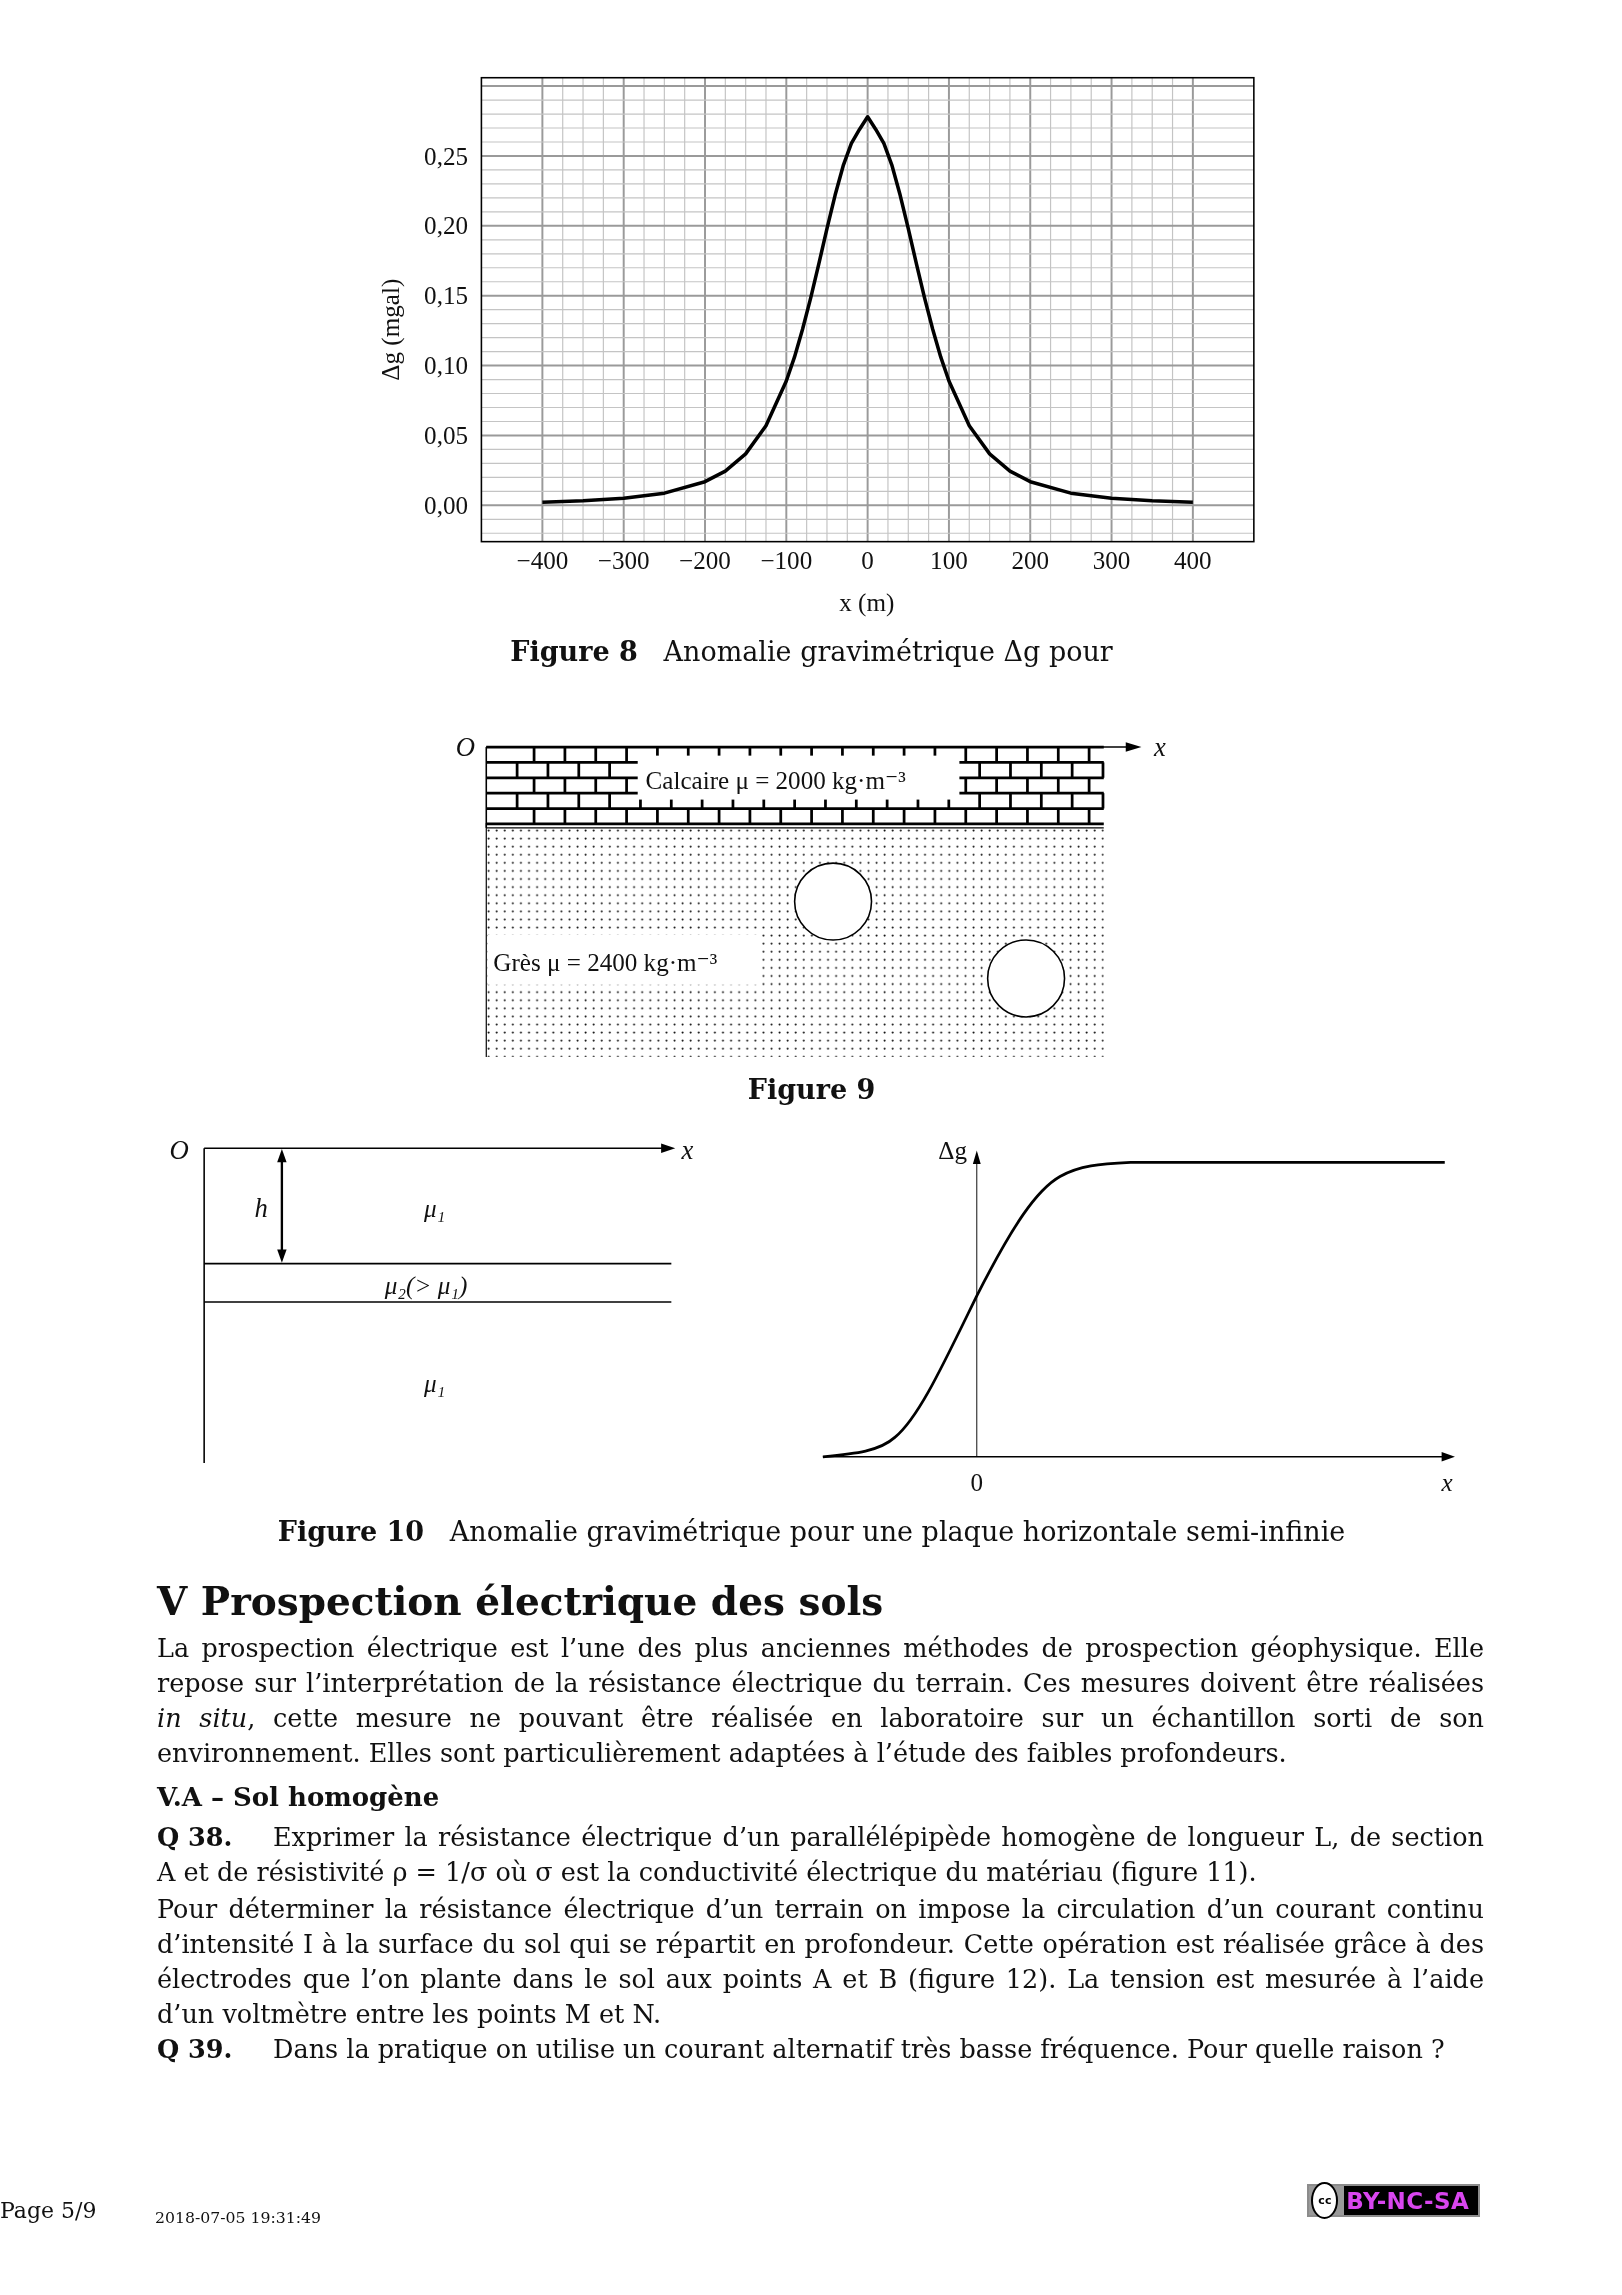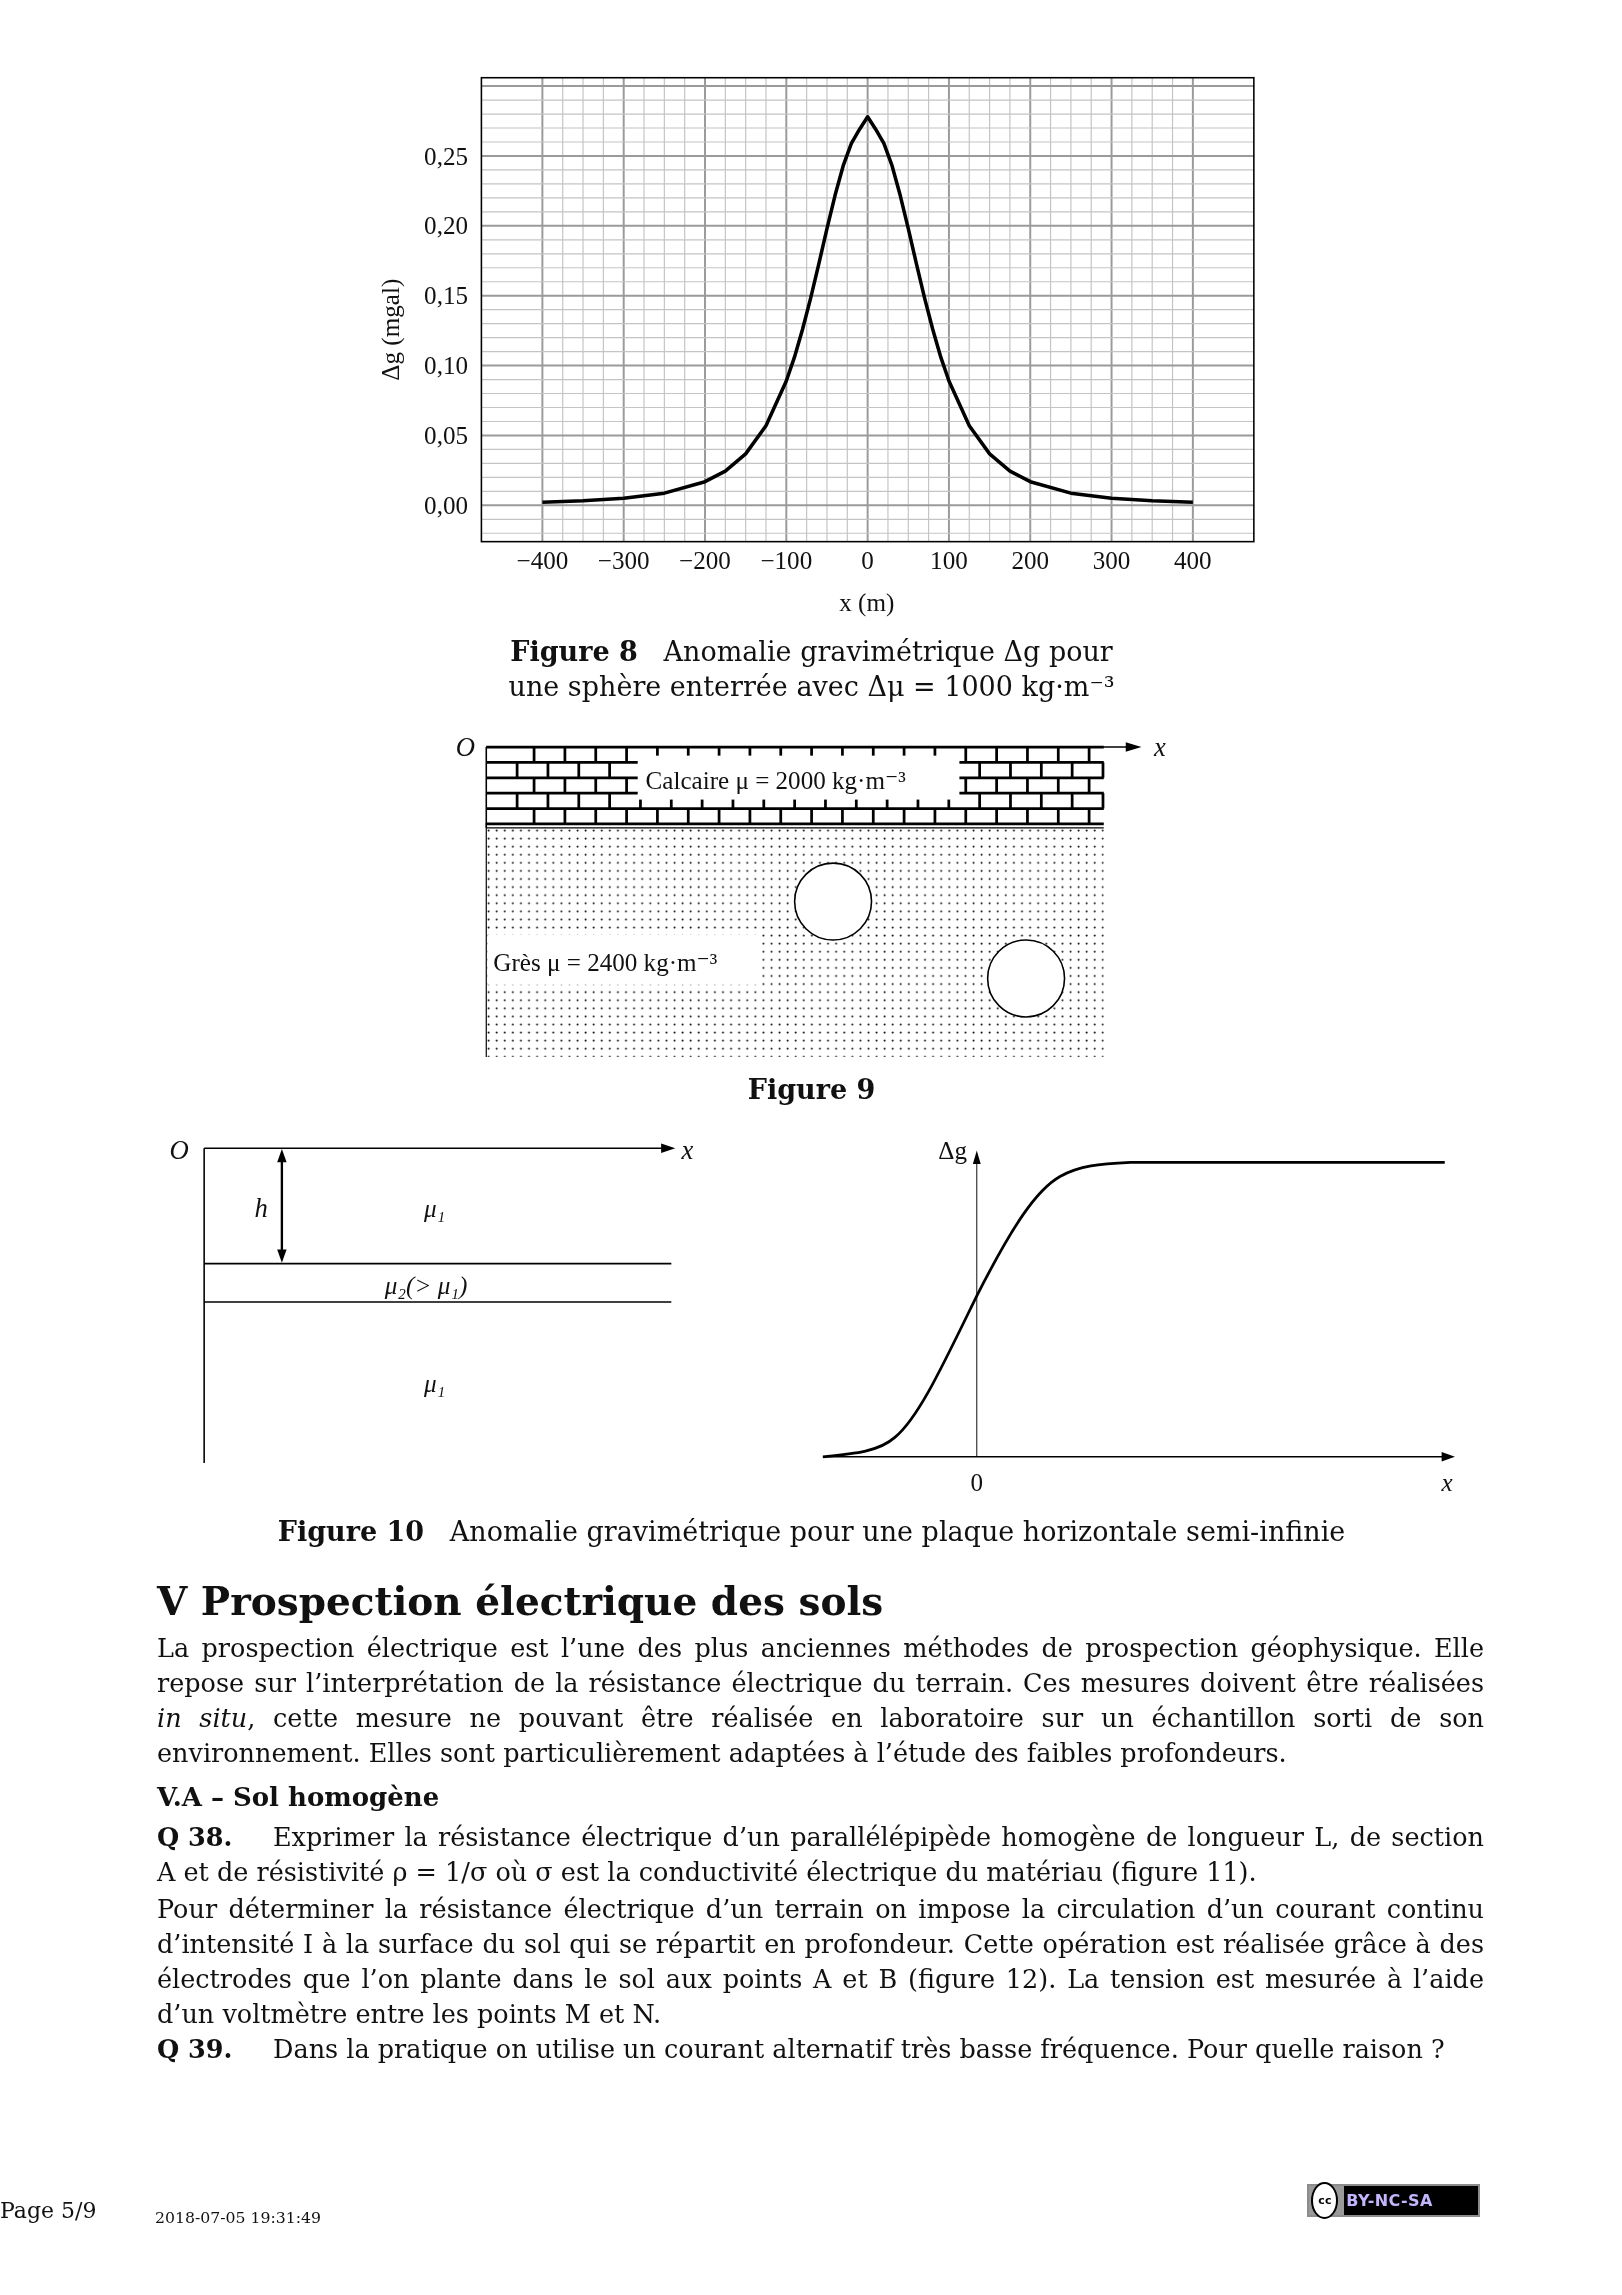--- a/index.html
+++ b/index.html
@@ -13,21 +13,21 @@
   .para { position: absolute; left: 157px; width: 1327px; font-size: 25.5px; line-height: 35px; text-align: justify; }
   .sub { position: absolute; left: 157px; top: 1782px; font-size: 26px; font-weight: bold; }
   .q { font-weight: bold; display: inline-block; width: 116px; font-style: normal; }
   .footer-date { position: absolute; left: 155px; top: 2208px; font-size: 15.7px; }
   .footer-page { position: absolute; left: 0; width: 1529px; top: 2198px; text-align: left; font-size: 22px; }
   .cc-badge { position: absolute; left: 1307px; top: 2184px; width: 173px; height: 33px; background: #000; border: 2.4px solid #8c8c8c;
               display: flex; align-items: center; box-sizing: border-box; }
   .cc-circle { width: 27px; height: 37px; border-radius: 50%; background: #fff; border: 2.4px solid #000; box-sizing: border-box;
                display: flex; align-items: center; justify-content: center; margin-left: 2.4px;
                font-family: "DejaVu Sans", sans-serif; font-weight: bold; font-size: 11px; color: #000; }
-  .cc-text { color: #c4b5fd; font-family: "DejaVu Sans", sans-serif; font-weight: bold; font-size: 16px; margin-left: 7.9px; letter-spacing: 0.4px; }
+  .cc-text { color: #d946ef; font-family: "DejaVu Sans", sans-serif; font-weight: bold; font-size: 23px; margin-left: 7.9px; letter-spacing: 0.4px; }
   .cc-left { position: absolute; left: 0; top: 0; bottom: 0; width: 35px; background: #9a9a9a; z-index: 0; }
 </style>
 </head>
 <body>
 
 <svg class="abs" style="left:0;top:0" width="1623" height="628" viewBox="0 0 2067 800">
   <g id="f8-grid">
       <line x1="690.6842105263158" x2="690.6842105263158" y1="99" y2="690" stroke="#9a9a9a" stroke-width="2.5"></line>
       <line x1="716.578947368421" x2="716.578947368421" y1="99" y2="690" stroke="#c4c4c4" stroke-width="1.5"></line>
       <line x1="742.4736842105262" x2="742.4736842105262" y1="99" y2="690" stroke="#c4c4c4" stroke-width="1.5"></line>
@@ -116,21 +116,20 @@
       <text x="1519.3157894736842" y="725" font-size="32" text-anchor="middle">400</text>
     </g>
   <path id="f8-curve" fill="none" stroke="#000" stroke-width="4.5" stroke-linejoin="round" d="M690.7,639.8L742.5,638.0L794.3,634.8L846.1,628.2L897.8,613.6L923.7,600.1L949.6,578.2L975.5,542.4L1001.4,485.3L1011.8,455.0L1022.1,419.4L1032.5,379.4L1042.9,335.8L1053.2,291.3L1063.6,248.5L1073.9,211.1L1084.3,182.7L1094.6,164.9L1105.0,148.8L1115.4,164.9L1125.7,182.7L1136.1,211.1L1146.4,248.5L1156.8,291.3L1167.1,335.8L1177.5,379.4L1187.9,419.4L1198.2,455.0L1208.6,485.3L1234.5,542.4L1260.4,578.2L1286.3,600.1L1312.2,613.6L1363.9,628.2L1415.7,634.8L1467.5,638.0L1519.3,639.8"></path>
   <text id="f8-ylabel" font-size="32" text-anchor="middle" transform="translate(508,420) rotate(-90)">Δg (mgal)</text>
   <text id="f8-xlabel" font-size="32" text-anchor="middle" x="1104" y="778">x (m)</text>
 </svg>
 
 <div class="caption" style="top:634px">
   <b>Figure 8</b>&nbsp;&nbsp;
   <span>Anomalie gravimétrique Δg pour</span><br>
-  <span>une sphère enterrée avec Δμ = 1000 kg·m⁻³</span>
 </div>
 
 <svg class="abs" style="left:0;top:707px" width="1623" height="408" viewBox="0 0 2067 520">
   <defs>
     <pattern id="dots" x="619" y="0" width="10.3" height="10.3" patternUnits="userSpaceOnUse">
       <circle cx="3" cy="3" r="1.3" fill="#111"></circle>
     </pattern>
   </defs>
 
   <rect x="619" y="148" width="787" height="298" fill="url(#dots)"></rect>

